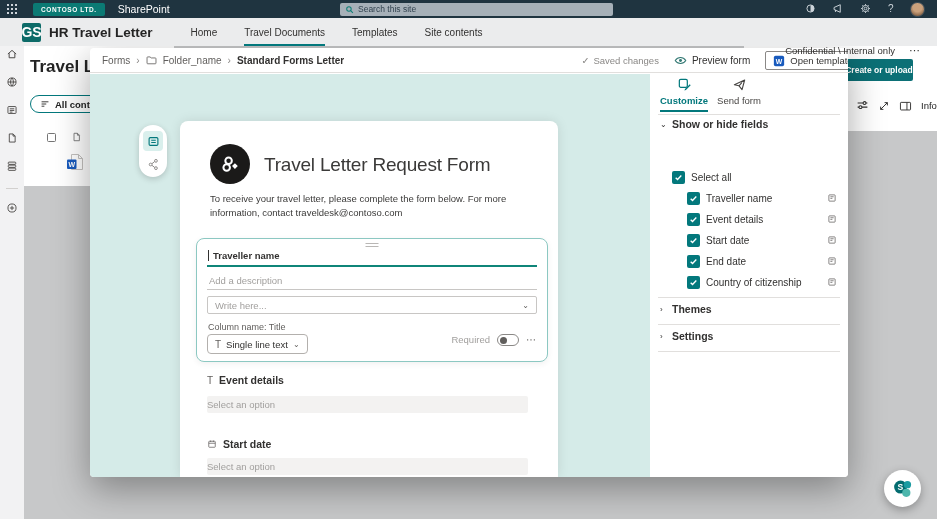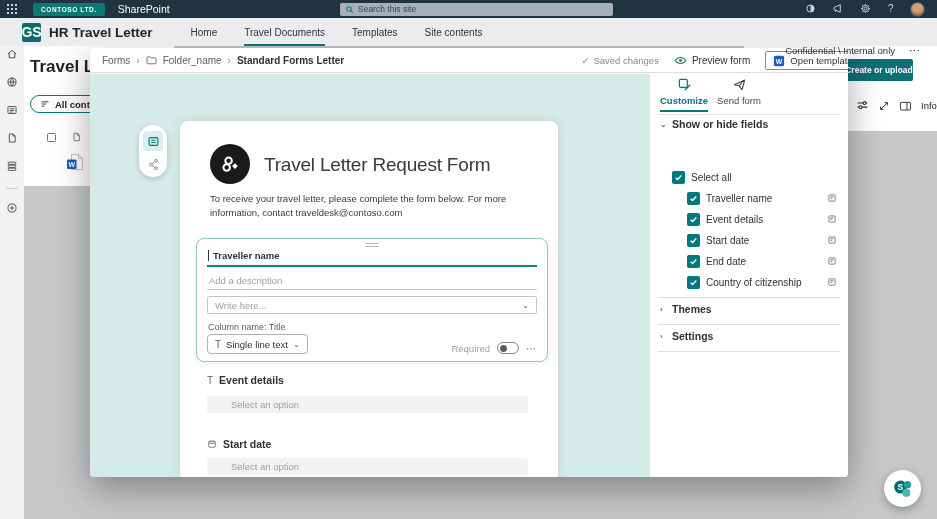--- a/index.html
+++ b/index.html
@@ -83,32 +83,32 @@
   .drag-handle i{display:block;height:1px;background:#b9b7b5;margin-bottom:2px}
   .fc-label{position:absolute;left:11px;top:11px;font-size:9.5px;font-weight:bold;color:#323130;border-left:1px solid #323130;padding-left:4px}
   .fc-line-teal{position:absolute;left:10px;right:10px;top:26px;height:2px;background:#0f8579}
   .fc-descph{position:absolute;left:12px;top:36px;font-size:9.5px;color:#a19f9d}
   .fc-line-gray{position:absolute;left:10px;right:10px;top:50px;height:1px;background:#c8c6c4}
   .fc-write{position:absolute;left:10px;top:57px;right:10px;height:18px;border:1px solid #c8c6c4;border-radius:2px;
         display:flex;align-items:center;padding:0 7px;font-size:9.5px;color:#a19f9d;background:#fff}
   .fc-colname{position:absolute;left:11px;top:83px;font-size:9px;color:#605e5c}
   .fc-type{position:absolute;left:10px;top:95px;height:20px;border:1px solid #b3b0ad;border-radius:4px;display:flex;
         align-items:center;gap:5px;padding:0 7px;font-size:9.5px;color:#323130;background:#fff;cursor:pointer}
-  .fc-right{position:absolute;right:10px;top:95px;height:20px;display:flex;align-items:flex-end;gap:7px}
+  .fc-right{position:absolute;right:10px;top:95px;height:20px;display:flex;align-items:flex-start;gap:7px}
   .fc-req{font-size:9.5px;color:#a19f9d}
   .toggle{width:22px;height:12px;border:1px solid #8a8886;border-radius:7px;position:relative;background:#fff;cursor:pointer}
   .toggle i{position:absolute;left:2px;top:1.5px;width:7px;height:7px;border-radius:50%;background:#605e5c}
   .fc-more{font-size:10px;color:#605e5c;letter-spacing:1px;cursor:pointer}
   .chev{font-size:8px;color:#605e5c}
 
   .cv-fldrow{position:absolute;left:27px;display:flex;align-items:center;gap:6px}
   .cv-fldlabel{font-size:10.5px;font-weight:bold;color:#323130}
   .t-glyph{font-size:10px;color:#605e5c}
   .cv-select{position:absolute;left:27px;width:321px;height:17px;background:#f3f2f1;border-radius:2px;display:flex;
-        align-items:center;padding:0 24px;font-size:9.5px;color:#a19f9d}
+        align-items:center;padding:0 0;font-size:9.5px;color:#a19f9d}
 
   
   .panel{position:absolute;left:560px;top:0;width:198px;height:403px;background:#fff}
   .tab{position:absolute;top:3px;display:flex;flex-direction:column;align-items:center;gap:3px;cursor:pointer}
   .tab-label{font-size:9.5px;color:#484644}
   .tab.active .tab-label{color:#03787c;font-weight:bold}
   .tab-underline{position:absolute;top:36px;height:2px;background:#03787c}
   .panel-div{position:absolute;left:8px;width:182px;height:1px;background:#e1dfdd}
   .sec-chev{position:absolute;left:10px;font-size:8px;color:#323130}
   .sec-title{position:absolute;left:22px;font-size:10.5px;font-weight:bold;color:#323130}

